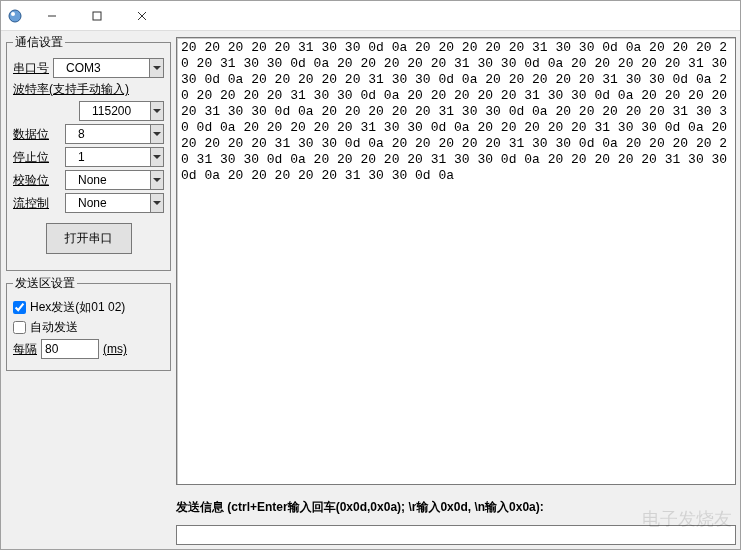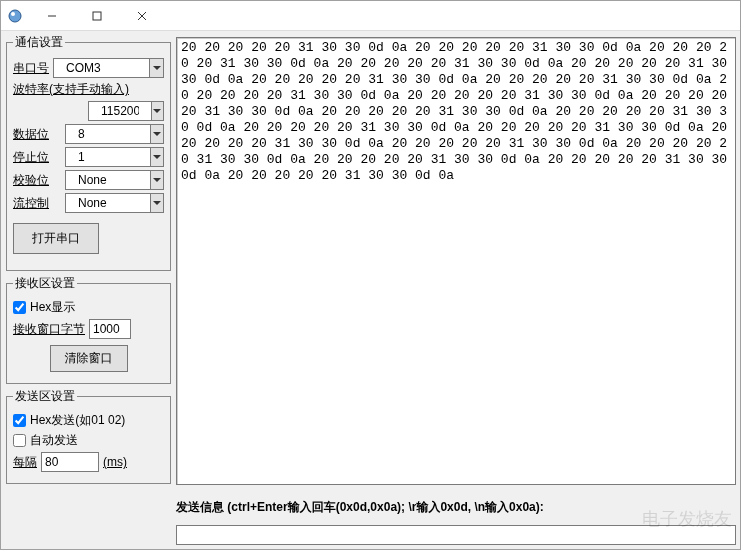--- a/index.html
+++ b/index.html
@@ -203,21 +203,21 @@
                 </svg>
             </div>
           </div>
         </div>
 
         <div class="row">
             <label>波特率(支持手动输入)</label>
           </div>
         <div class="row">
           <div style="flex:1"></div>
-          <div class="combo" style="width:76px">
+          <div class="combo" style="width:85px">
             <input value="115200" style="">
             <div class="drop">
               <svg viewBox="0 0 8 8">
                   <polygon points="0,2 8,2 4,6" fill="#333"></polygon>
                 </svg>
             </div>
           </div>
         </div>
 
         <div class="row">
@@ -261,39 +261,25 @@
           <div class="combo" style="flex:1">
             <input value="None" style="">
             <div class="drop">
               <svg viewBox="0 0 8 8">
                   <polygon points="0,2 8,2 4,6" fill="#333"></polygon>
                 </svg>
             </div>
           </div>
         </div>
 
-        <div class="row" style="margin-top:10px;margin-bottom:8px">
+        <div class="row" style="justify-content:center;margin-top:10px;margin-bottom:8px">
           <button class="btn">打开串口</button>
         </div>
       </fieldset>
 
-      <fieldset>
-        <legend>接收区设置</legend>
-        <div class="checkbox-row">
-          <input type="checkbox" checked="" style="">
-          <label>Hex显示</label>
-        </div>
-        <div class="row">
-          <label>接收窗口字节</label>
-          <input class="textinput" style="width: 42px;" value="1000">
-        </div>
-        <div class="row" style="justify-content:center;margin-top:6px">
-          <button class="btn" style="padding:4px 14px">清除窗口</button>
-        </div>
-      </fieldset>
 
       <fieldset>
         <legend>发送区设置</legend>
         <div class="checkbox-row">
           <input type="checkbox" checked="" style="">
           <label>Hex发送(如01 02)</label>
         </div>
         <div class="checkbox-row">
           <input type="checkbox" style="">
           <label>自动发送</label>

